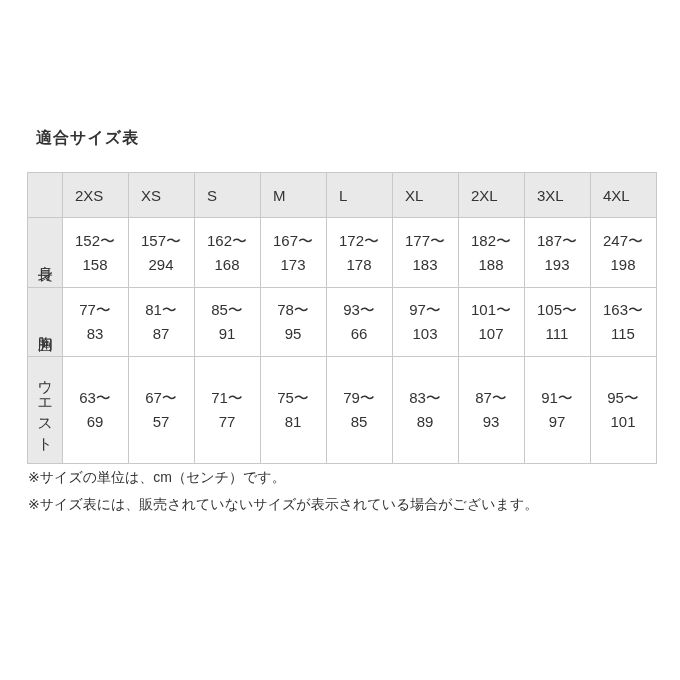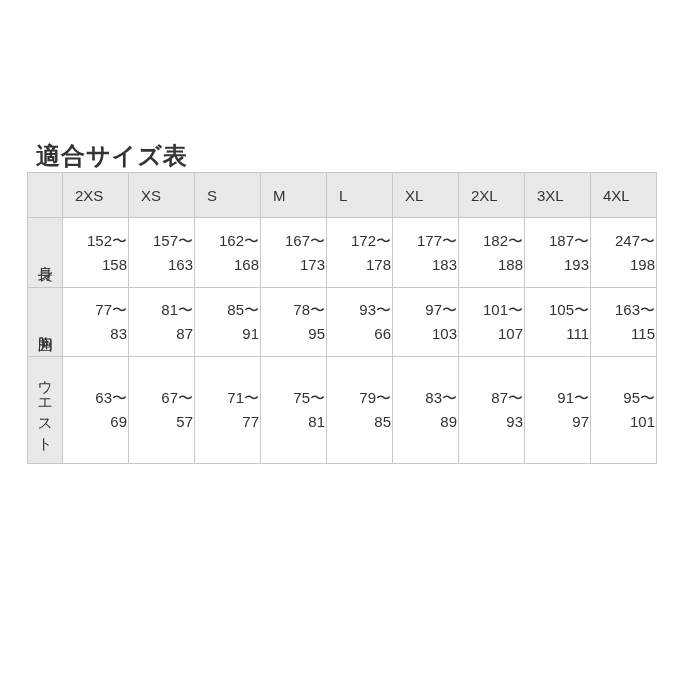--- a/index.html
+++ b/index.html
@@ -11,22 +11,22 @@
     width: 680px;
     height: 680px;
     position: relative;
     font-family: "Liberation Sans", "DejaVu Sans", sans-serif;
     color: #333333;
     overflow: hidden;
   }
   .page-title {
     position: absolute;
     left: 36px;
-    top: 140px;
-    font-size: 24px;
+    top: 128px;
+    font-size: 16px;
     font-weight: bold;
     letter-spacing: 1px;
     color: #333333;
     margin: 0;
   }
   table.size-table {
     position: absolute;
     left: 27px;
     top: 172px;
     width: 630px;
@@ -60,21 +60,21 @@
   }
   td.row-label .vertical {
     display: inline-block;
     writing-mode: vertical-rl;
     text-orientation: upright;
     line-height: 1.1;
     letter-spacing: 2px;
   }
   td.value-cell {
     background: #ffffff;
-    text-align: right;
+    text-align: center;
     padding-left: 0;
     white-space: pre-line;
     line-height: 1.6;
   }
   .notes {
     position: absolute;
     left: 28px;
     top: 464px;
     width: 630px;
   }
@@ -113,21 +113,21 @@
       <th>XL</th>
       <th>2XL</th>
       <th>3XL</th>
       <th>4XL</th>
     </tr>
     <tr class="row-height">
       <td class="row-label"><span class="vertical">身長</span></td>
       <td class="value-cell">152〜
 158</td>
       <td class="value-cell">157〜
-163</td>
+294</td>
       <td class="value-cell">162〜
 168</td>
       <td class="value-cell">167〜
 173</td>
       <td class="value-cell">172〜
 178</td>
       <td class="value-cell">177〜
 183</td>
       <td class="value-cell">182〜
 188</td>
@@ -175,13 +175,15 @@
 93</td>
       <td class="value-cell">91〜
 97</td>
       <td class="value-cell">95〜
 101</td>
     </tr>
   </tbody>
 </table>
 
 <div class="notes">
+  <div class="note-line">※サイズの単位は、cm（センチ）です。</div>
+  <div class="note-line">※サイズ表には、販売されていないサイズが表示されている場合がございます。</div>
 </div>
 
 </body></html>

